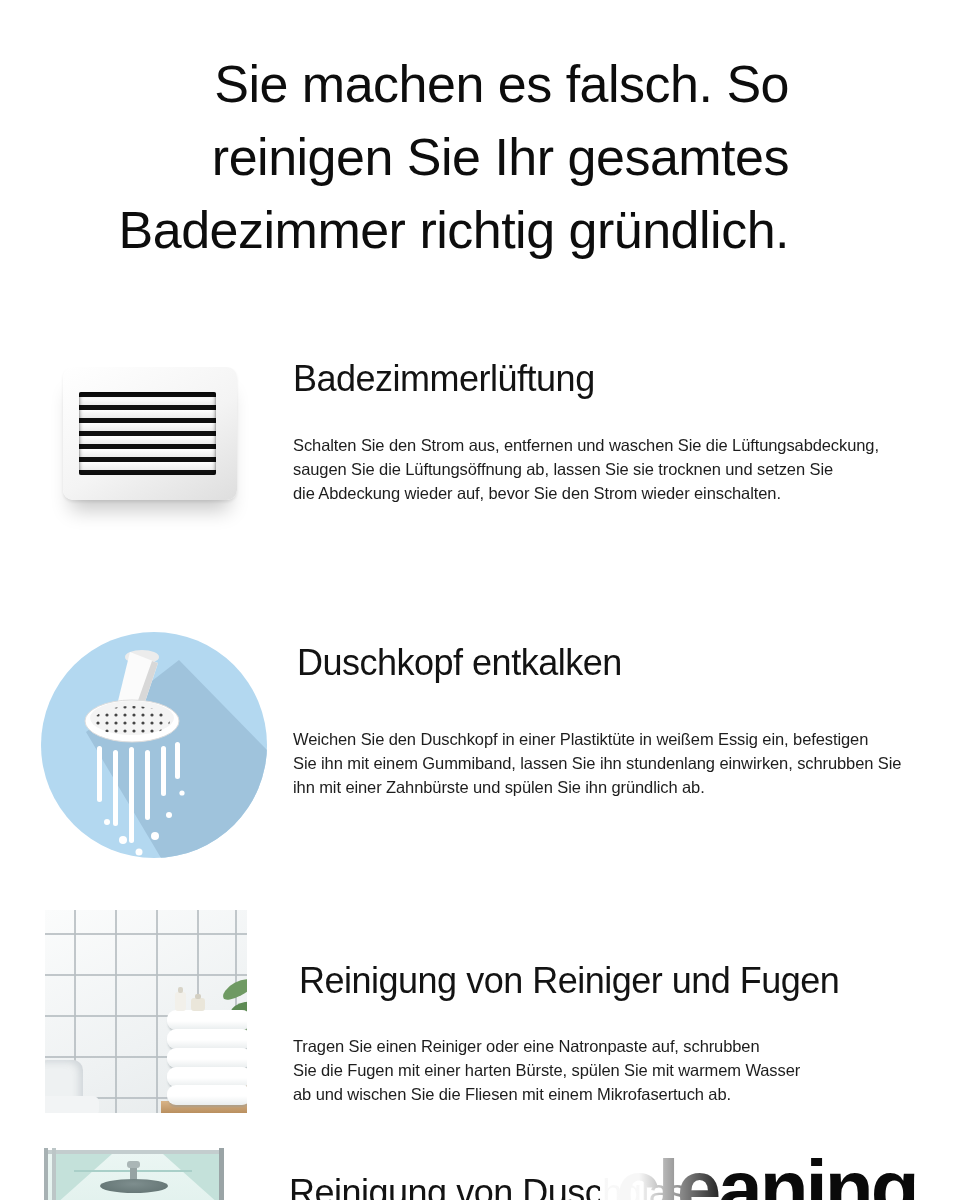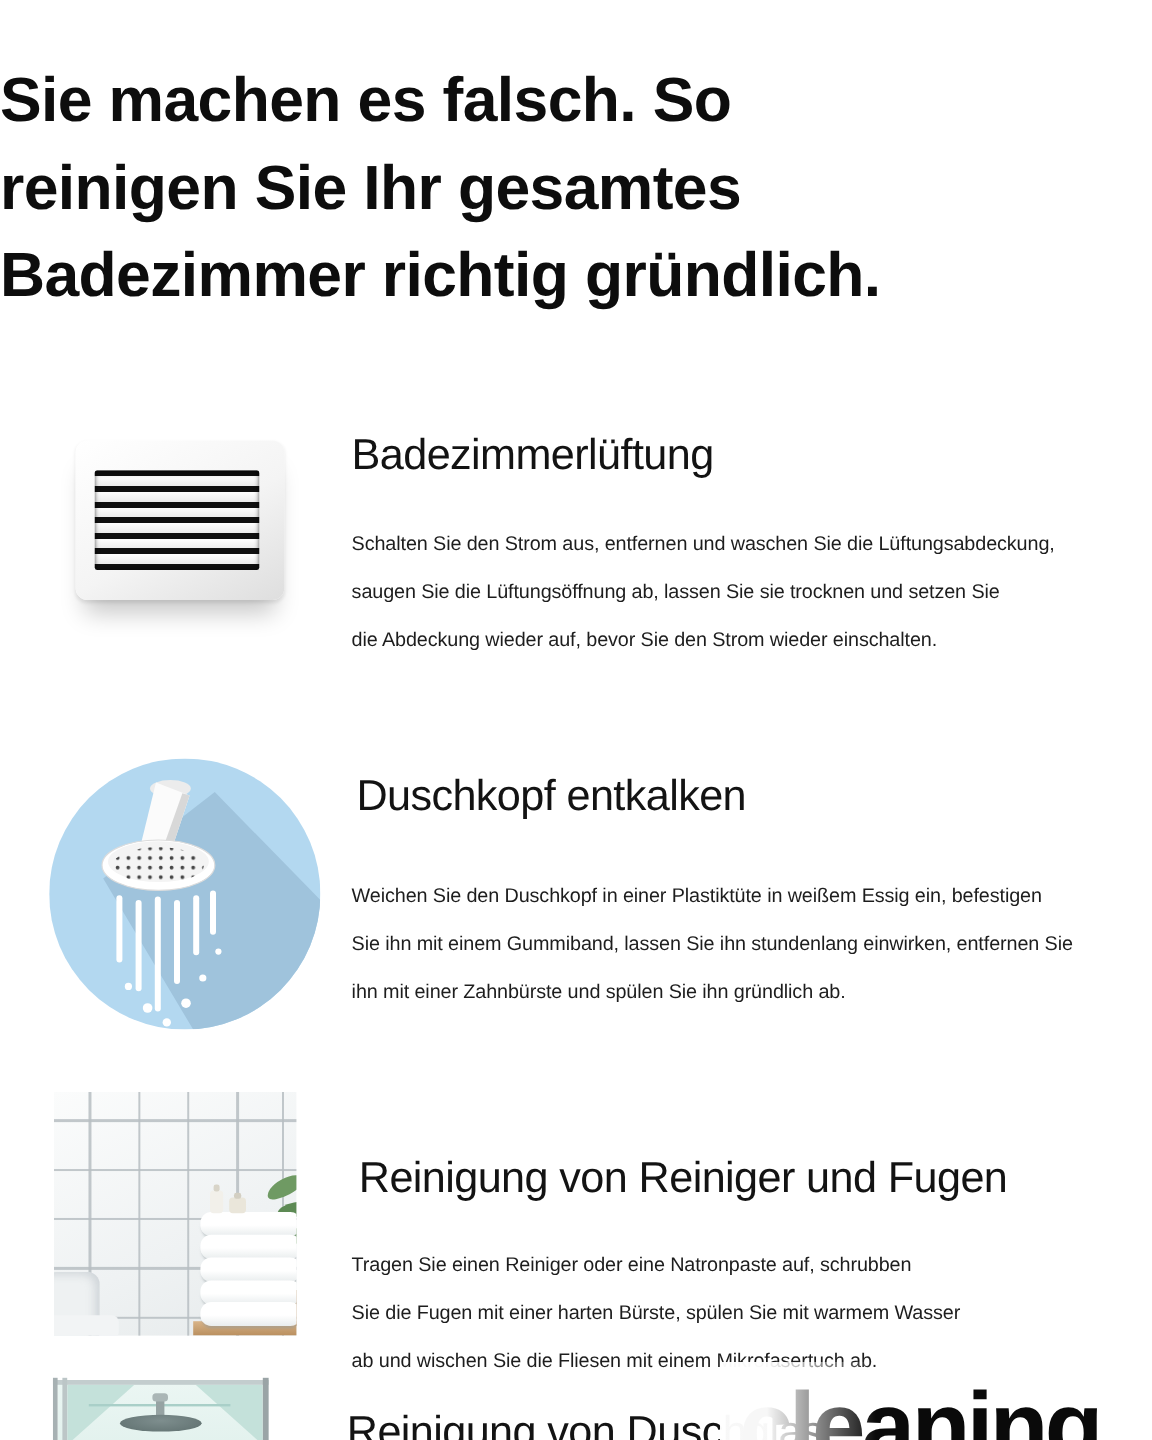--- a/index.html
+++ b/index.html
@@ -5,31 +5,31 @@
   html,body{margin:0;padding:0}
   body{
     width:960px;height:1200px;overflow:hidden;position:relative;
     background:#ffffff;color:#141414;
     font-family:"Liberation Sans", sans-serif;
   }
   .abs{position:absolute}
 
   
   .page-title{
-    left:0;top:48px;width:789px;text-align:left;
-    font-size:52px;line-height:73px;font-weight:700;letter-spacing:-0.5px;
+    left:0;top:48px;width:789px;text-align:right;
+    font-size:52px;line-height:73px;font-weight:400;letter-spacing:-0.5px;
     color:#0d0d0d;white-space:pre-line;
   }
 
   
   .sec-heading{
     font-size:36px;line-height:46px;font-weight:500;letter-spacing:-0.5px;color:#131313;
   }
   .sec-body{
-    font-size:16.5px;line-height:40px;letter-spacing:-0.1px;color:#1d1d1d;white-space:pre-line;
+    font-size:16.5px;line-height:24px;letter-spacing:-0.1px;color:#1d1d1d;white-space:pre-line;
   }
 
   
   .vent{
     left:63px;top:367px;width:174px;height:133px;border-radius:10px;
     background:linear-gradient(150deg,#ffffff 0%,#f4f4f4 55%,#dedede 100%);
     box-shadow:0 18px 20px -8px rgba(0,0,0,.22), 0 2px 3px rgba(0,0,0,.08);
   }
   .vent-inner{
     position:absolute;left:16px;right:21px;top:25px;bottom:25px;border-radius:2px;
@@ -146,21 +146,21 @@
         <circle cx="98" cy="220" r="3.5"></circle>
         <circle cx="114" cy="204" r="4"></circle>
         <circle cx="128" cy="183" r="3"></circle>
         <circle cx="141" cy="161" r="2.6"></circle>
       </g>
     </g>
   </svg>
 </div>
 <div class="abs sec-heading" style="left:297px;top:640px">Duschkopf entkalken</div>
 <div class="abs sec-body" style="left:293px;top:727px;width:645px">Weichen Sie den Duschkopf in einer Plastiktüte in weißem Essig ein, befestigen
-Sie ihn mit einem Gummiband, lassen Sie ihn stundenlang einwirken, entfernen Sie
+Sie ihn mit einem Gummiband, lassen Sie ihn stundenlang einwirken, schrubben Sie
 ihn mit einer Zahnbürste und spülen Sie ihn gründlich ab.</div>
 
 <div class="abs tiles">
   <div class="sink-blob"></div>
   <div class="sink-blob2"></div>
   <div class="leaf" style="left:176px;top:72px;width:34px;height:14px;transform:rotate(-28deg)"></div>
   <div class="leaf" style="left:186px;top:92px;width:30px;height:12px;transform:rotate(-10deg);background:#5d8a54"></div>
   <div class="leaf" style="left:182px;top:112px;width:30px;height:13px;transform:rotate(18deg);background:#79a56d"></div>
   <div class="wood-post"></div>
   <div class="shelf"></div>

